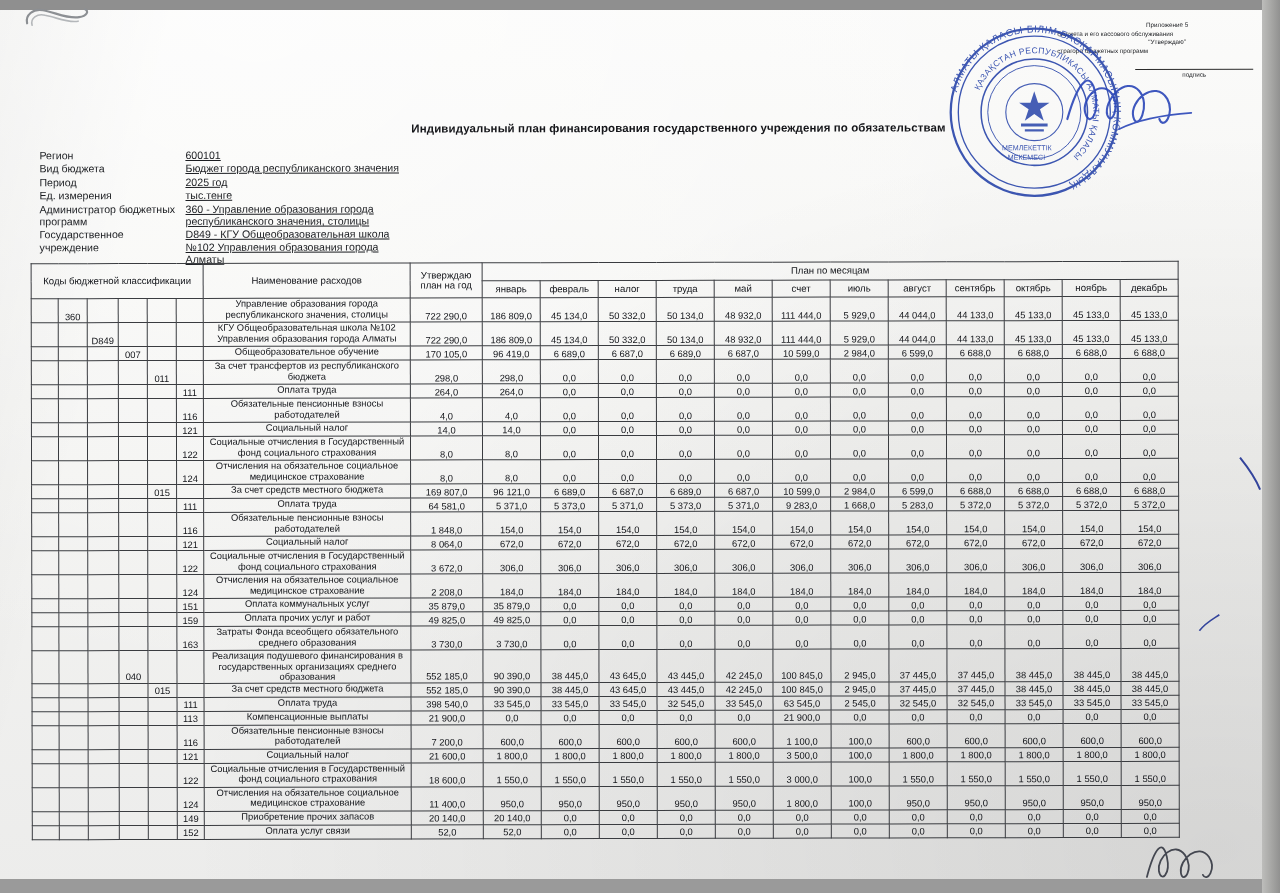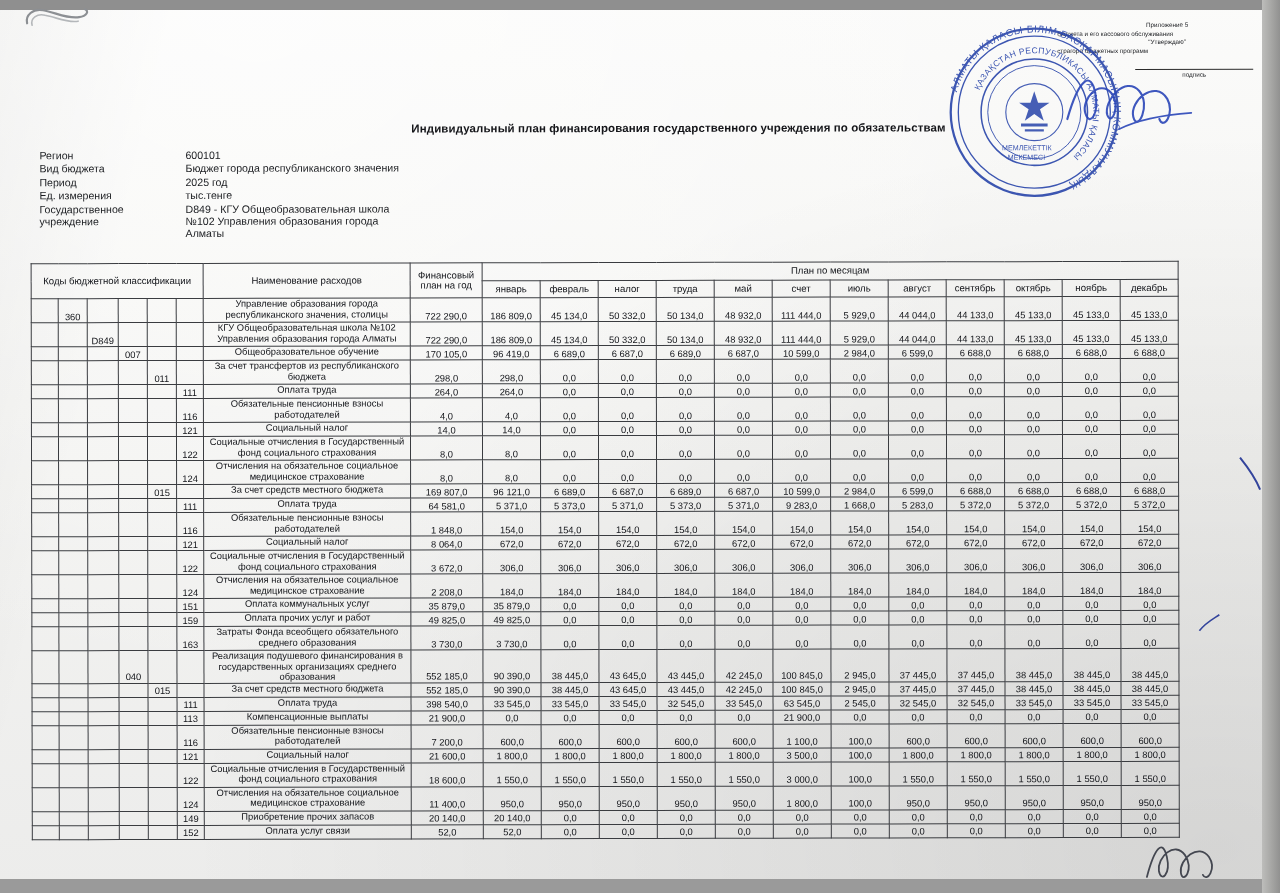--- a/index.html
+++ b/index.html
@@ -50,21 +50,21 @@
   #title {
     position:absolute; left:412px; top:122px;
     font-size:11.5px; font-weight:bold; color:#15161a;
     letter-spacing:0.1px;
     white-space:nowrap;
   }
   #meta { position:absolute; left:40px; top:148px; font-size:10.6px; color:#1b1d21; }
   #meta table { border-collapse:collapse; }
   #meta td { vertical-align:top; padding:0 4px 1px 0; line-height:12.4px; }
   #meta td.k { width:140px; padding-right:6px; }
-  #meta td.v { width:230px; }
+  #meta td.v { width:230px;text-decoration:underline; }
 
   
   #approve {
     position:absolute; left:1058px; top:22px;
     font-size:6.3px; color:#1b1d21; line-height:8.6px;
     width:220px;
   }
   #approve .c { text-align:center; }
   #approve .ln {
     margin-top:14px; margin-left:78px; width:118px;
@@ -201,20 +201,24 @@
           </tr>
           <tr>
             <td class="k">Период</td>
             <td class="v">2025 год</td>
           </tr>
           <tr>
             <td class="k">Ед. измерения</td>
             <td class="v">тыс.тенге</td>
           </tr>
           <tr>
+            <td class="k">Администратор бюджетных программ</td>
+            <td class="v">360 - Управление образования города республиканского значения, столицы</td>
+          </tr>
+          <tr>
             <td class="k">Государственное учреждение</td>
             <td class="v">D849 - КГУ Общеобразовательная школа №102 Управления образования города Алматы</td>
           </tr>
         </tbody>
     </table>
   </div>
 
   <div id="tbl-wrap">
     <table class="grid">
       <colgroup>
@@ -236,21 +240,21 @@
           <col class="cmon">
         <col class="cmon">
           <col class="cmon">
           <col class="cmon">
           <col class="cmon">
       </colgroup>
       <thead>
         <tr>
           <th colspan="6" rowspan="2">Коды бюджетной классификации</th>
           <th rowspan="2">Наименование расходов</th>
-          <th rowspan="2">Финансовый план на год</th>
+          <th rowspan="2">Утверждаю план на год</th>
           <th colspan="12">План по месяцам</th>
         </tr>
         <tr id="month-header-row">
             <th>январь</th>
             <th>февраль</th>
             <th>налог</th>
             <th>труда</th>
             <th>май</th>
             <th>счет</th>
             <th>июль</th>

